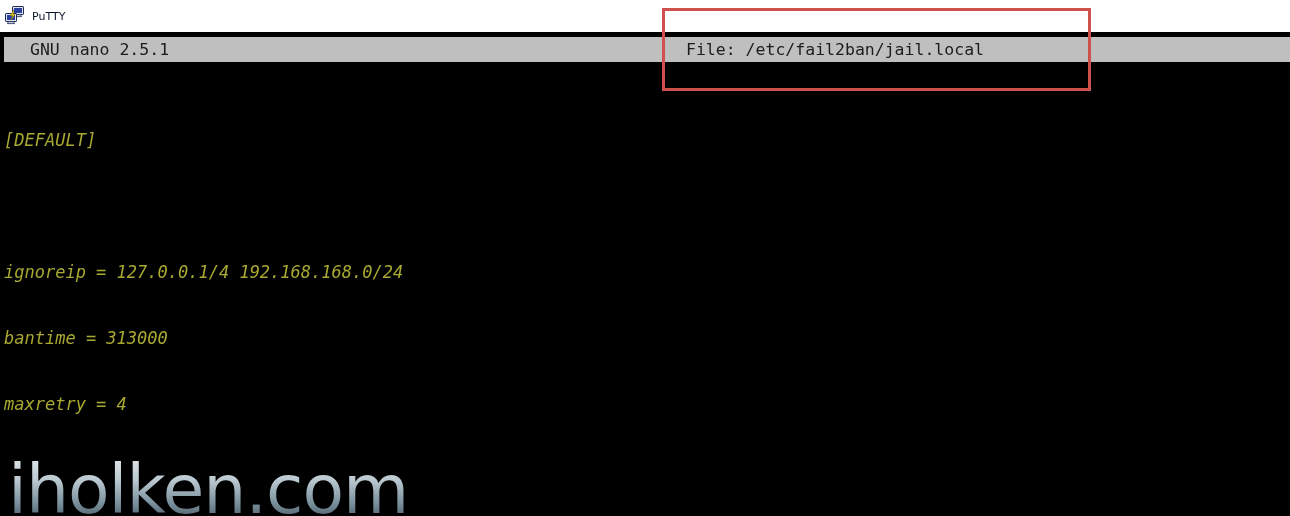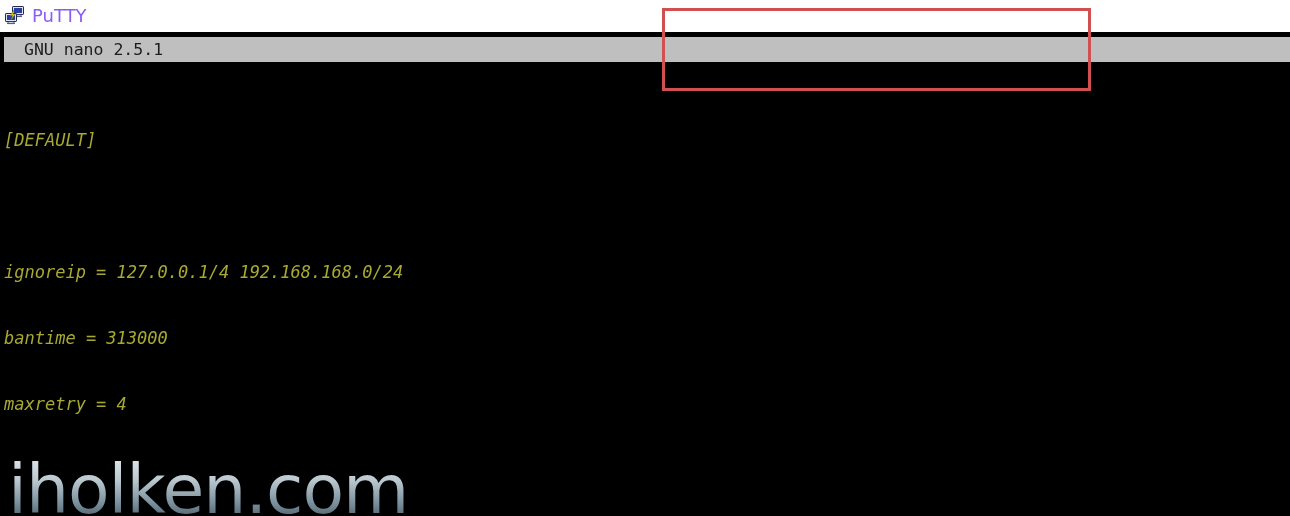--- a/index.html
+++ b/index.html
@@ -27,22 +27,22 @@
   }
   .putty-icon {
     width:22px; height:22px;
     position:relative;
     flex:0 0 22px;
     margin-right:6px;
   }
   .putty-icon svg { display:block; }
   .titlebar-text {
     font-family:"DejaVu Sans", sans-serif;
-    font-size:18px;
-    color:#8b5cf6;
+    font-size:11px;
+    color:#0f172a;
     line-height:1;
     letter-spacing:0px;
   }
 
   
   .terminal {
     position:absolute; left:0; top:32px;
     width:1290px; height:484px;
     background:#000000;
     overflow:hidden;
@@ -58,21 +58,21 @@
     width:1286px;
     height:25px;
     background:#bfbfbf;
     font-family:"DejaVu Sans Mono", monospace;
     font-size:16.5px;
     color:#1c1c1c;
     white-space:pre;
     line-height:25px;
   }
   .nano-header .h-version {
-    position:absolute; left:20px; top:0;
+    position:absolute; left:26px; top:0;
   }
   .nano-header .h-file {
     position:absolute; left:682px; top:0;
   }
 
   
   .nano-body {
     position:absolute;
     left:4px;
     top:53px;
@@ -138,20 +138,21 @@
     </span>
     <span class="titlebar-text">PuTTY</span>
   </div>
 
   <div class="terminal">
 
     <div class="nano-gap"></div>
 
     <div class="nano-header">
       <span class="h-version">GNU nano 2.5.1</span>
+      <span class="h-file">File: /etc/fail2ban/jail.local</span>
     </div>
 
     <div class="nano-body">
       <div class="line">[DEFAULT]</div>
       <div class="blank"></div>
       <div class="line">ignoreip = 127.0.0.1/4 192.168.168.0/24</div>
       <div class="line">bantime = 313000</div>
       <div class="line">maxretry = 4</div>
       
       

